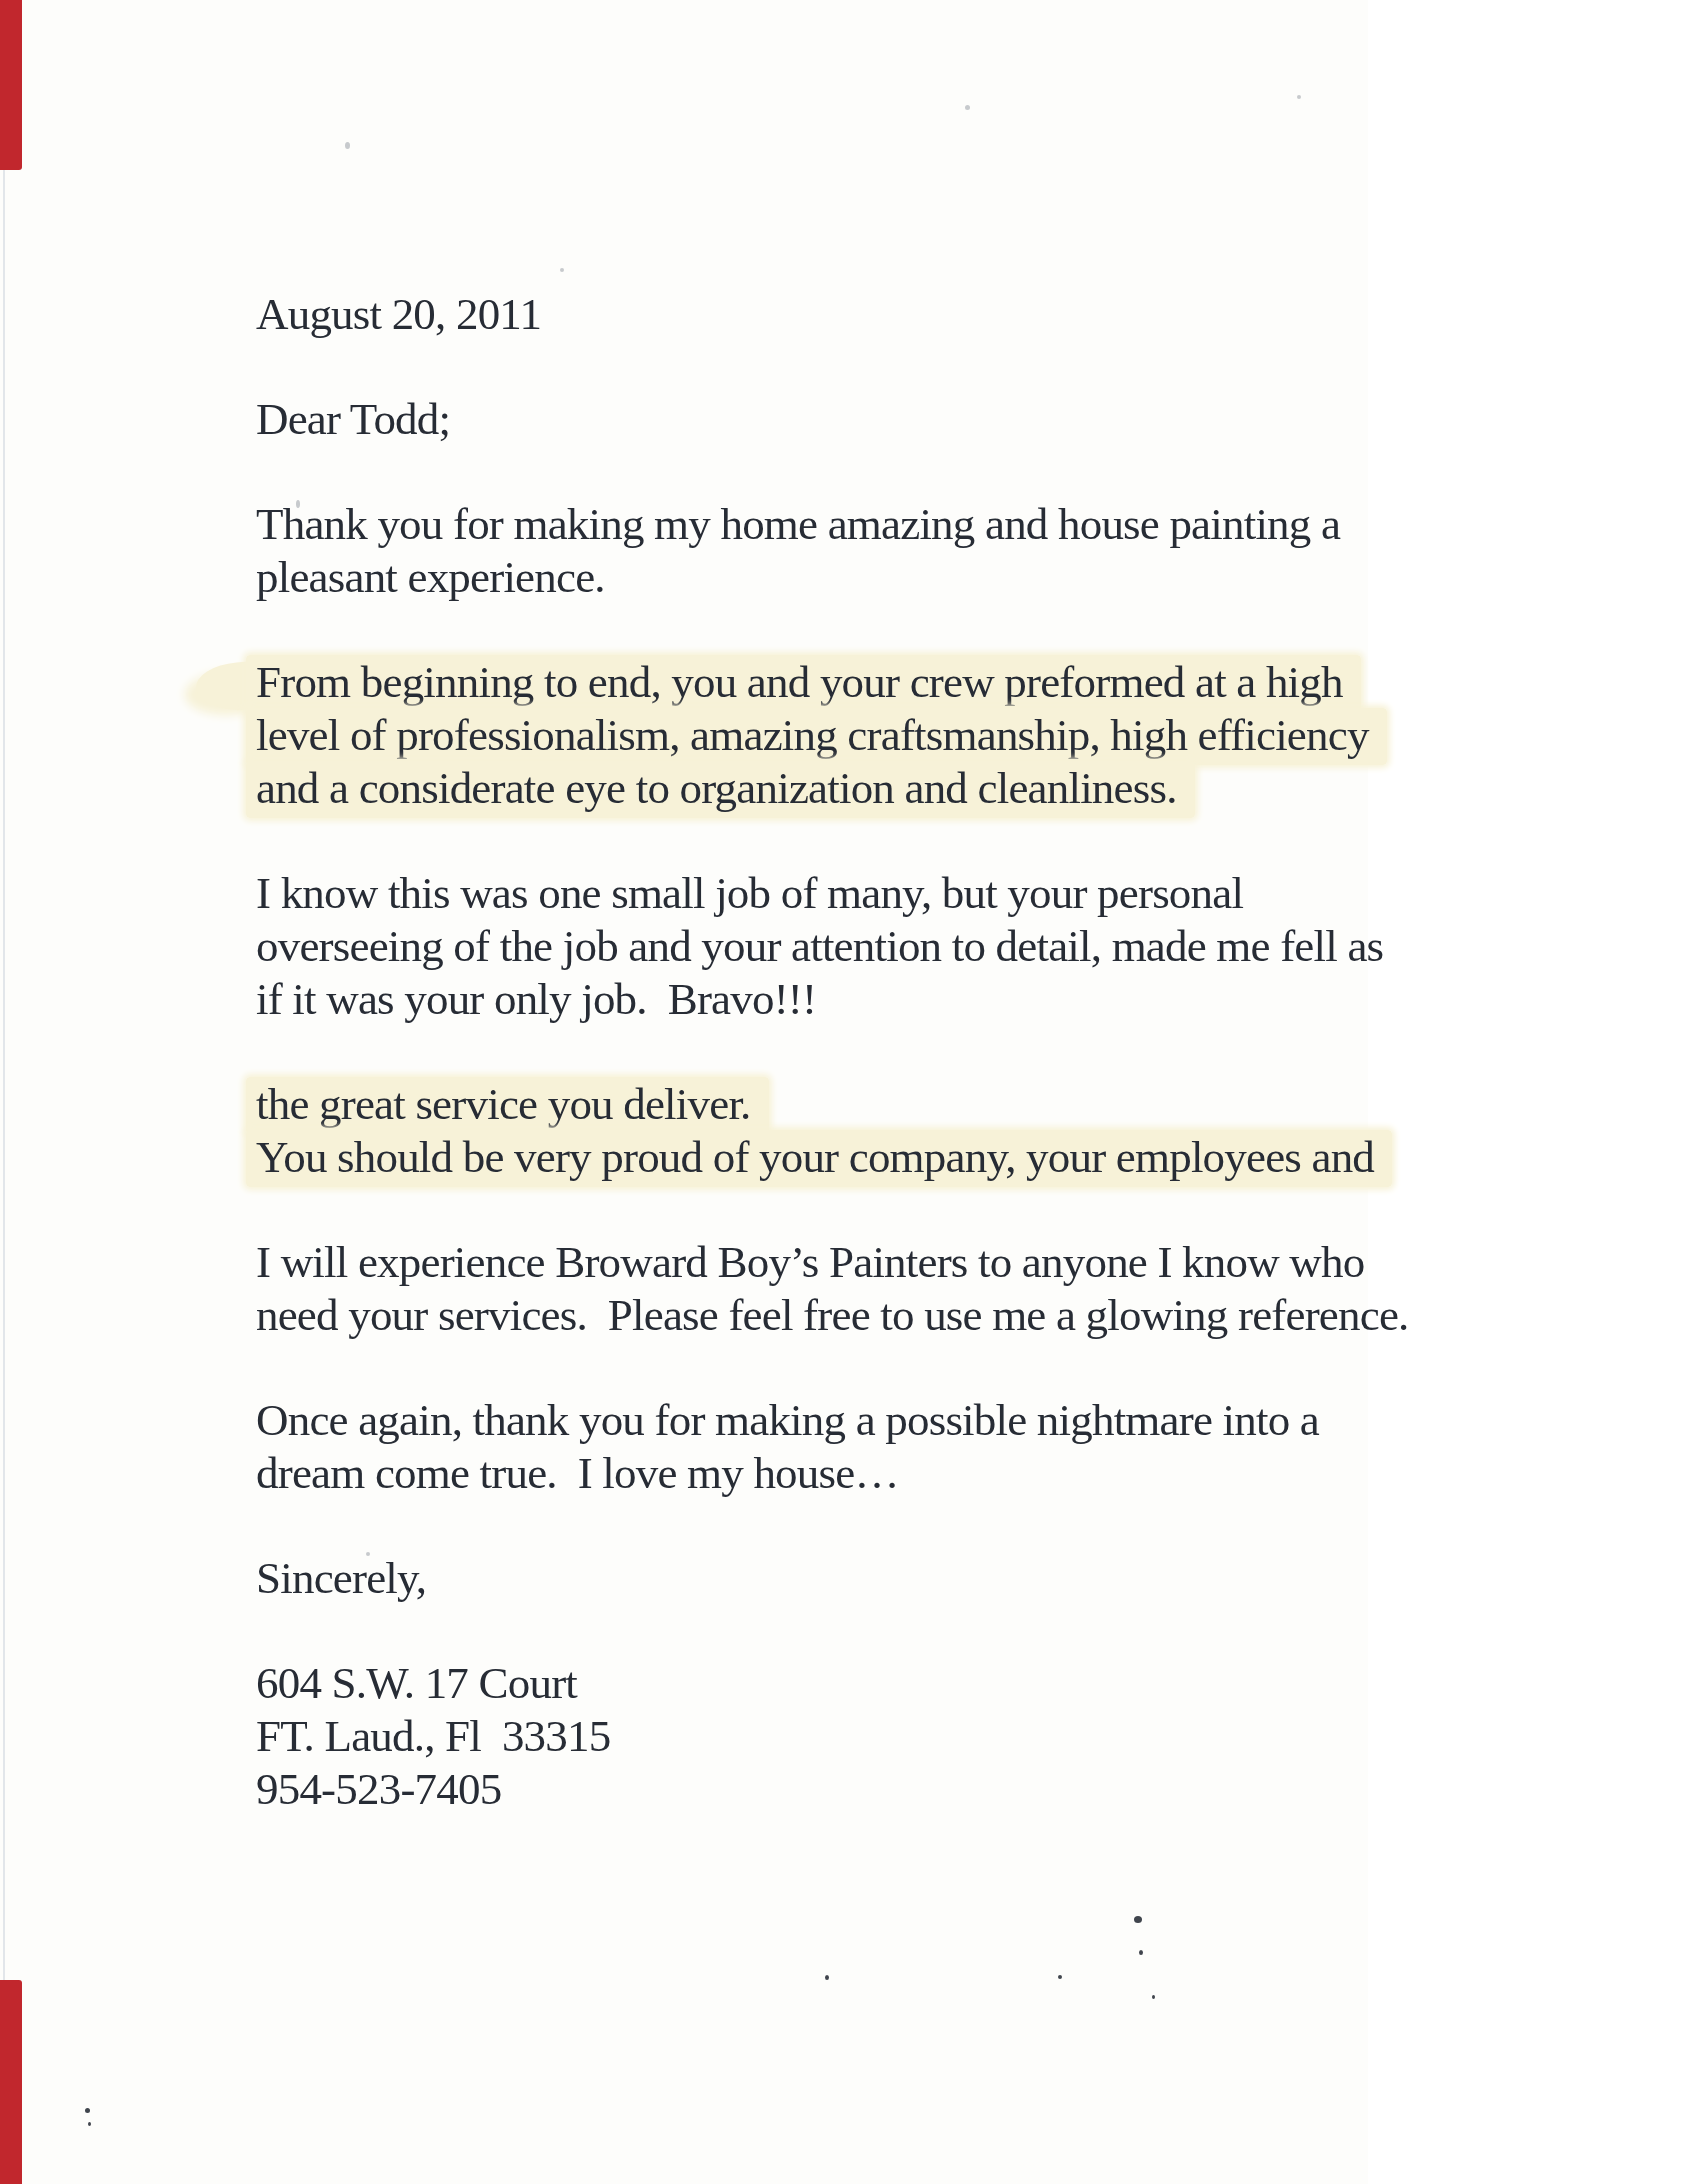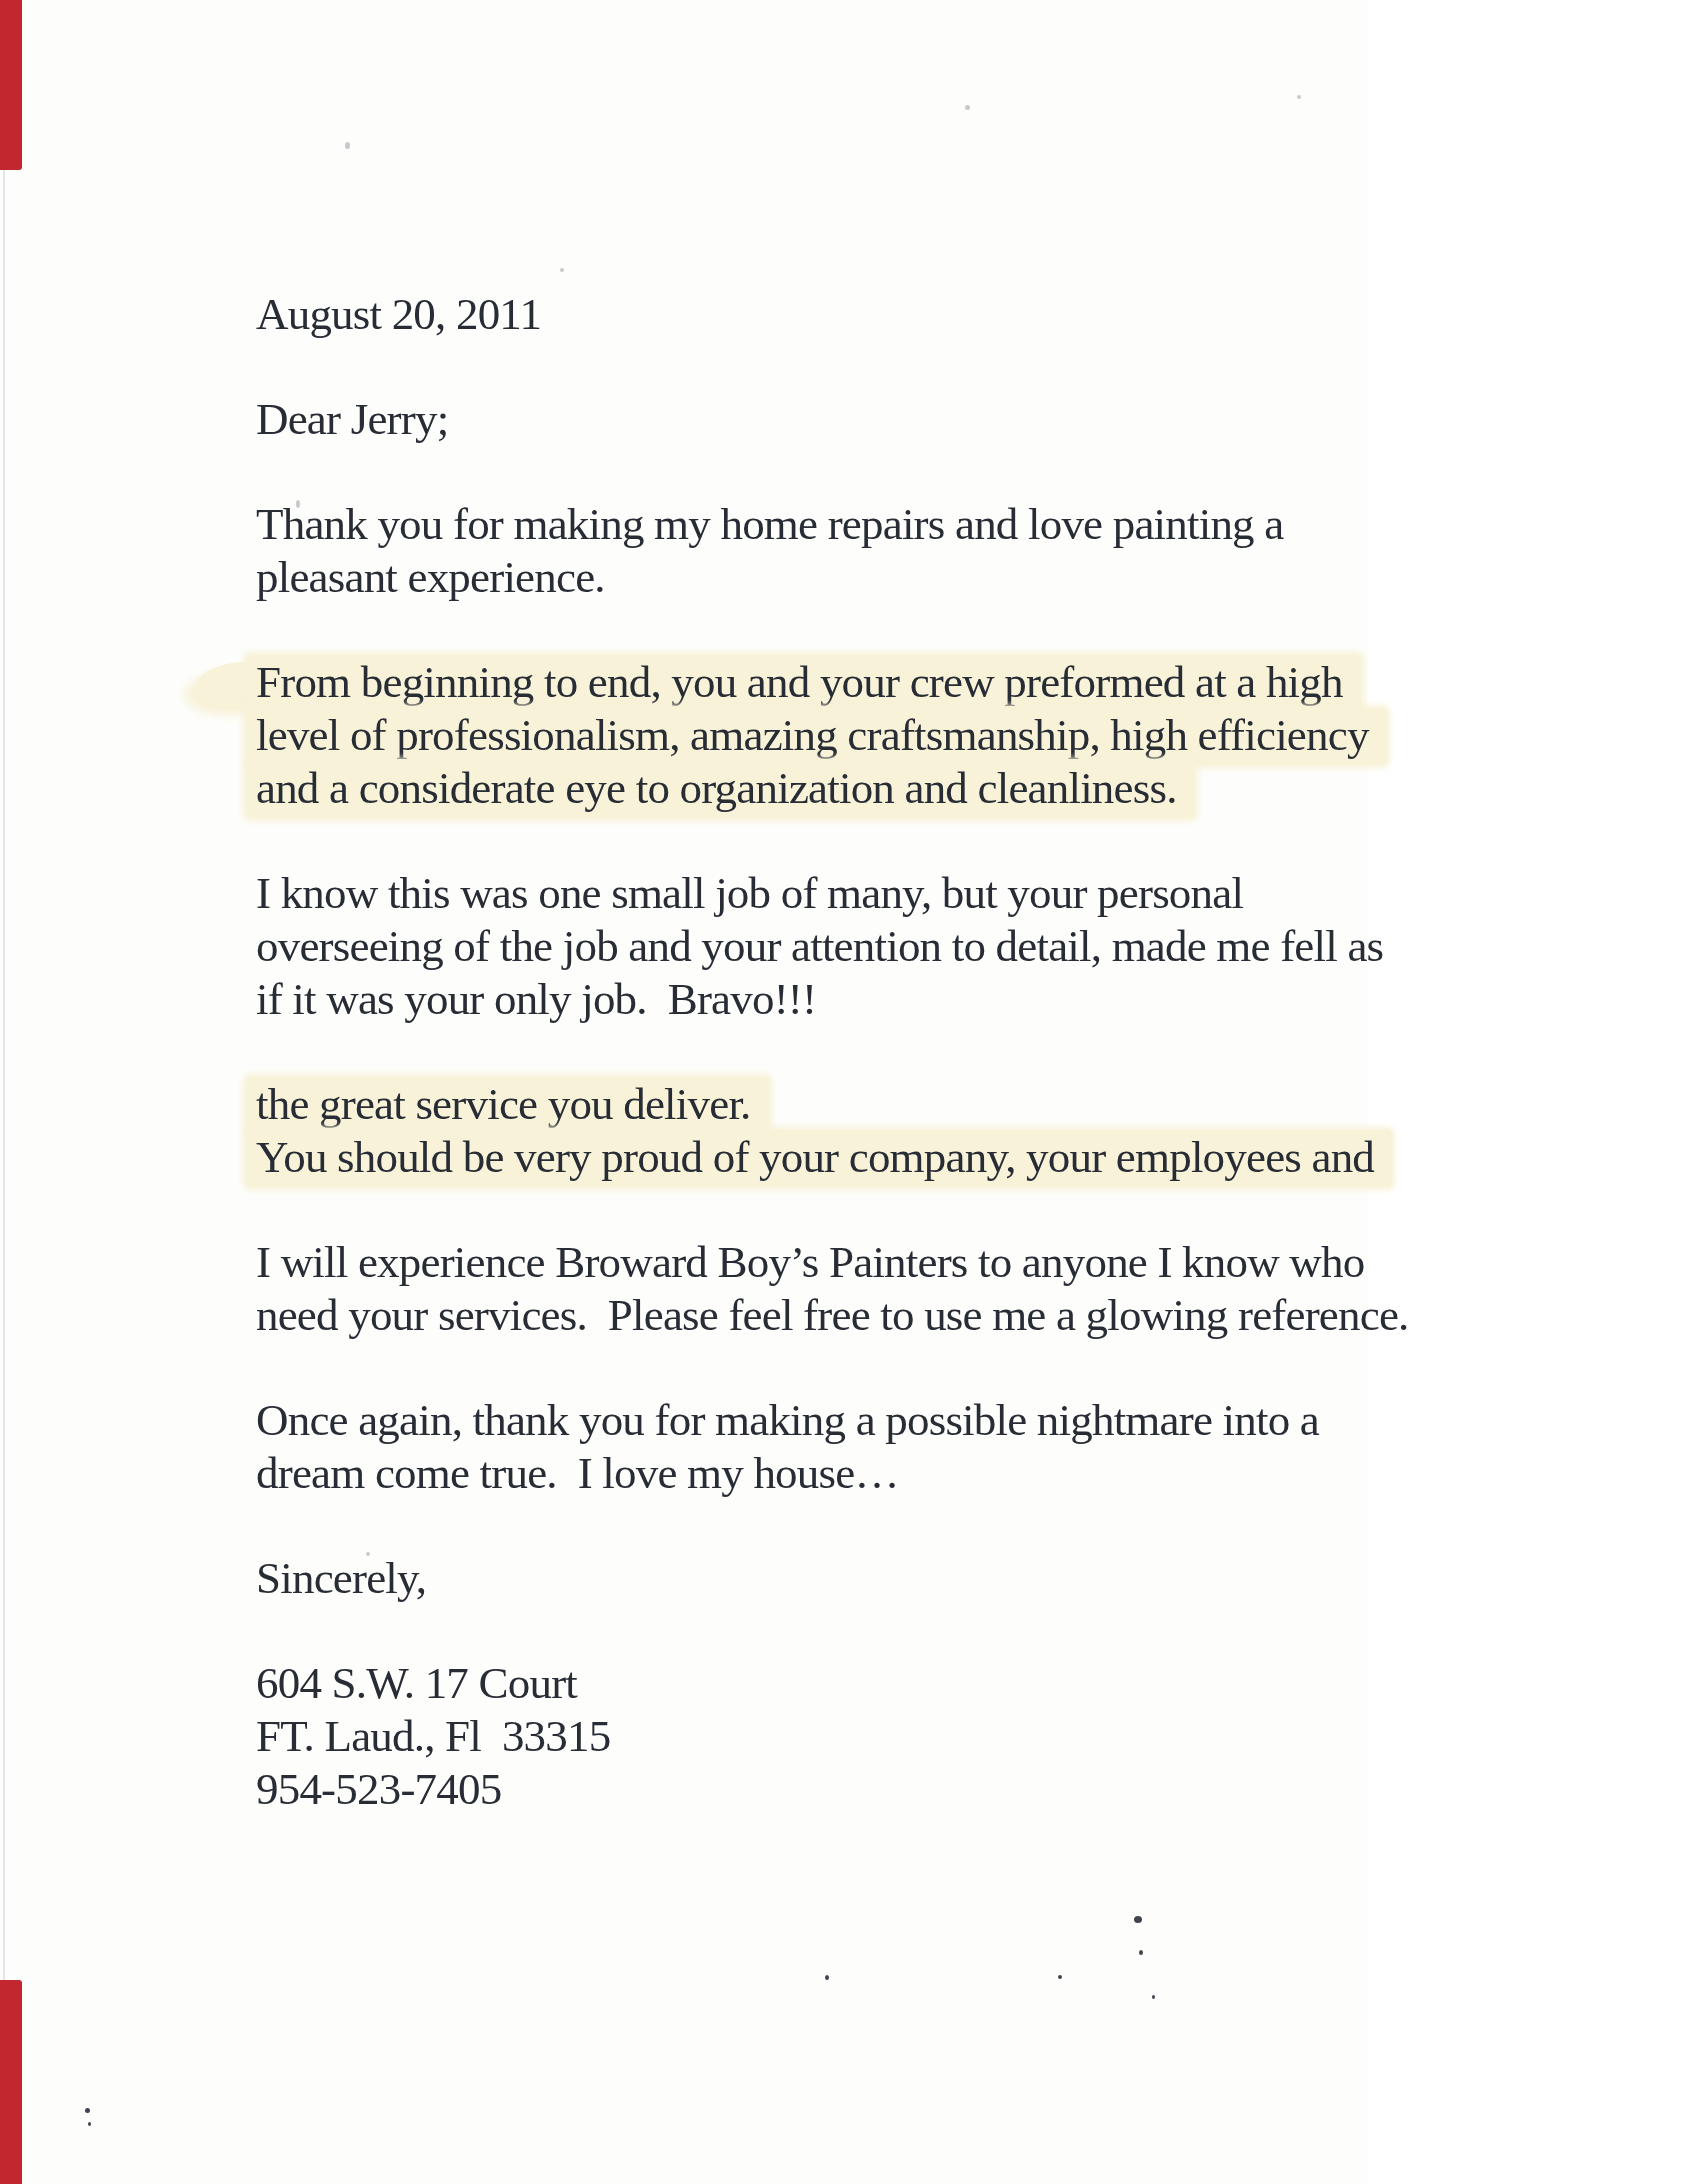--- a/index.html
+++ b/index.html
@@ -81,25 +81,25 @@
   <div class="speck" style="left:85px;top:2108px;width:5px;height:5px"></div>
   <div class="speck" style="left:88px;top:2122px;width:3px;height:4px"></div>
 
   <div class="content">
 
     <div class="block">
       <div class="line">August 20, 2011</div>
     </div>
 
     <div class="block">
-      <div class="line">Dear Jerry;</div>
+      <div class="line">Dear Todd;</div>
     </div>
 
     <div class="block">
-      <div class="line">Thank you for making my home repairs and love painting a</div>
+      <div class="line">Thank you for making my home amazing and house painting a</div>
       <div class="line">pleasant experience.</div>
     </div>
 
     <div class="block">
       <div class="line"><span class="hl">From beginning to end, you and your crew preformed at a high</span></div>
       <div class="line"><span class="hl">level of professionalism, amazing craftsmanship, high efficiency</span></div>
       <div class="line"><span class="hl">and a considerate eye to organization and cleanliness.</span></div>
     </div>
 
     <div class="block">

